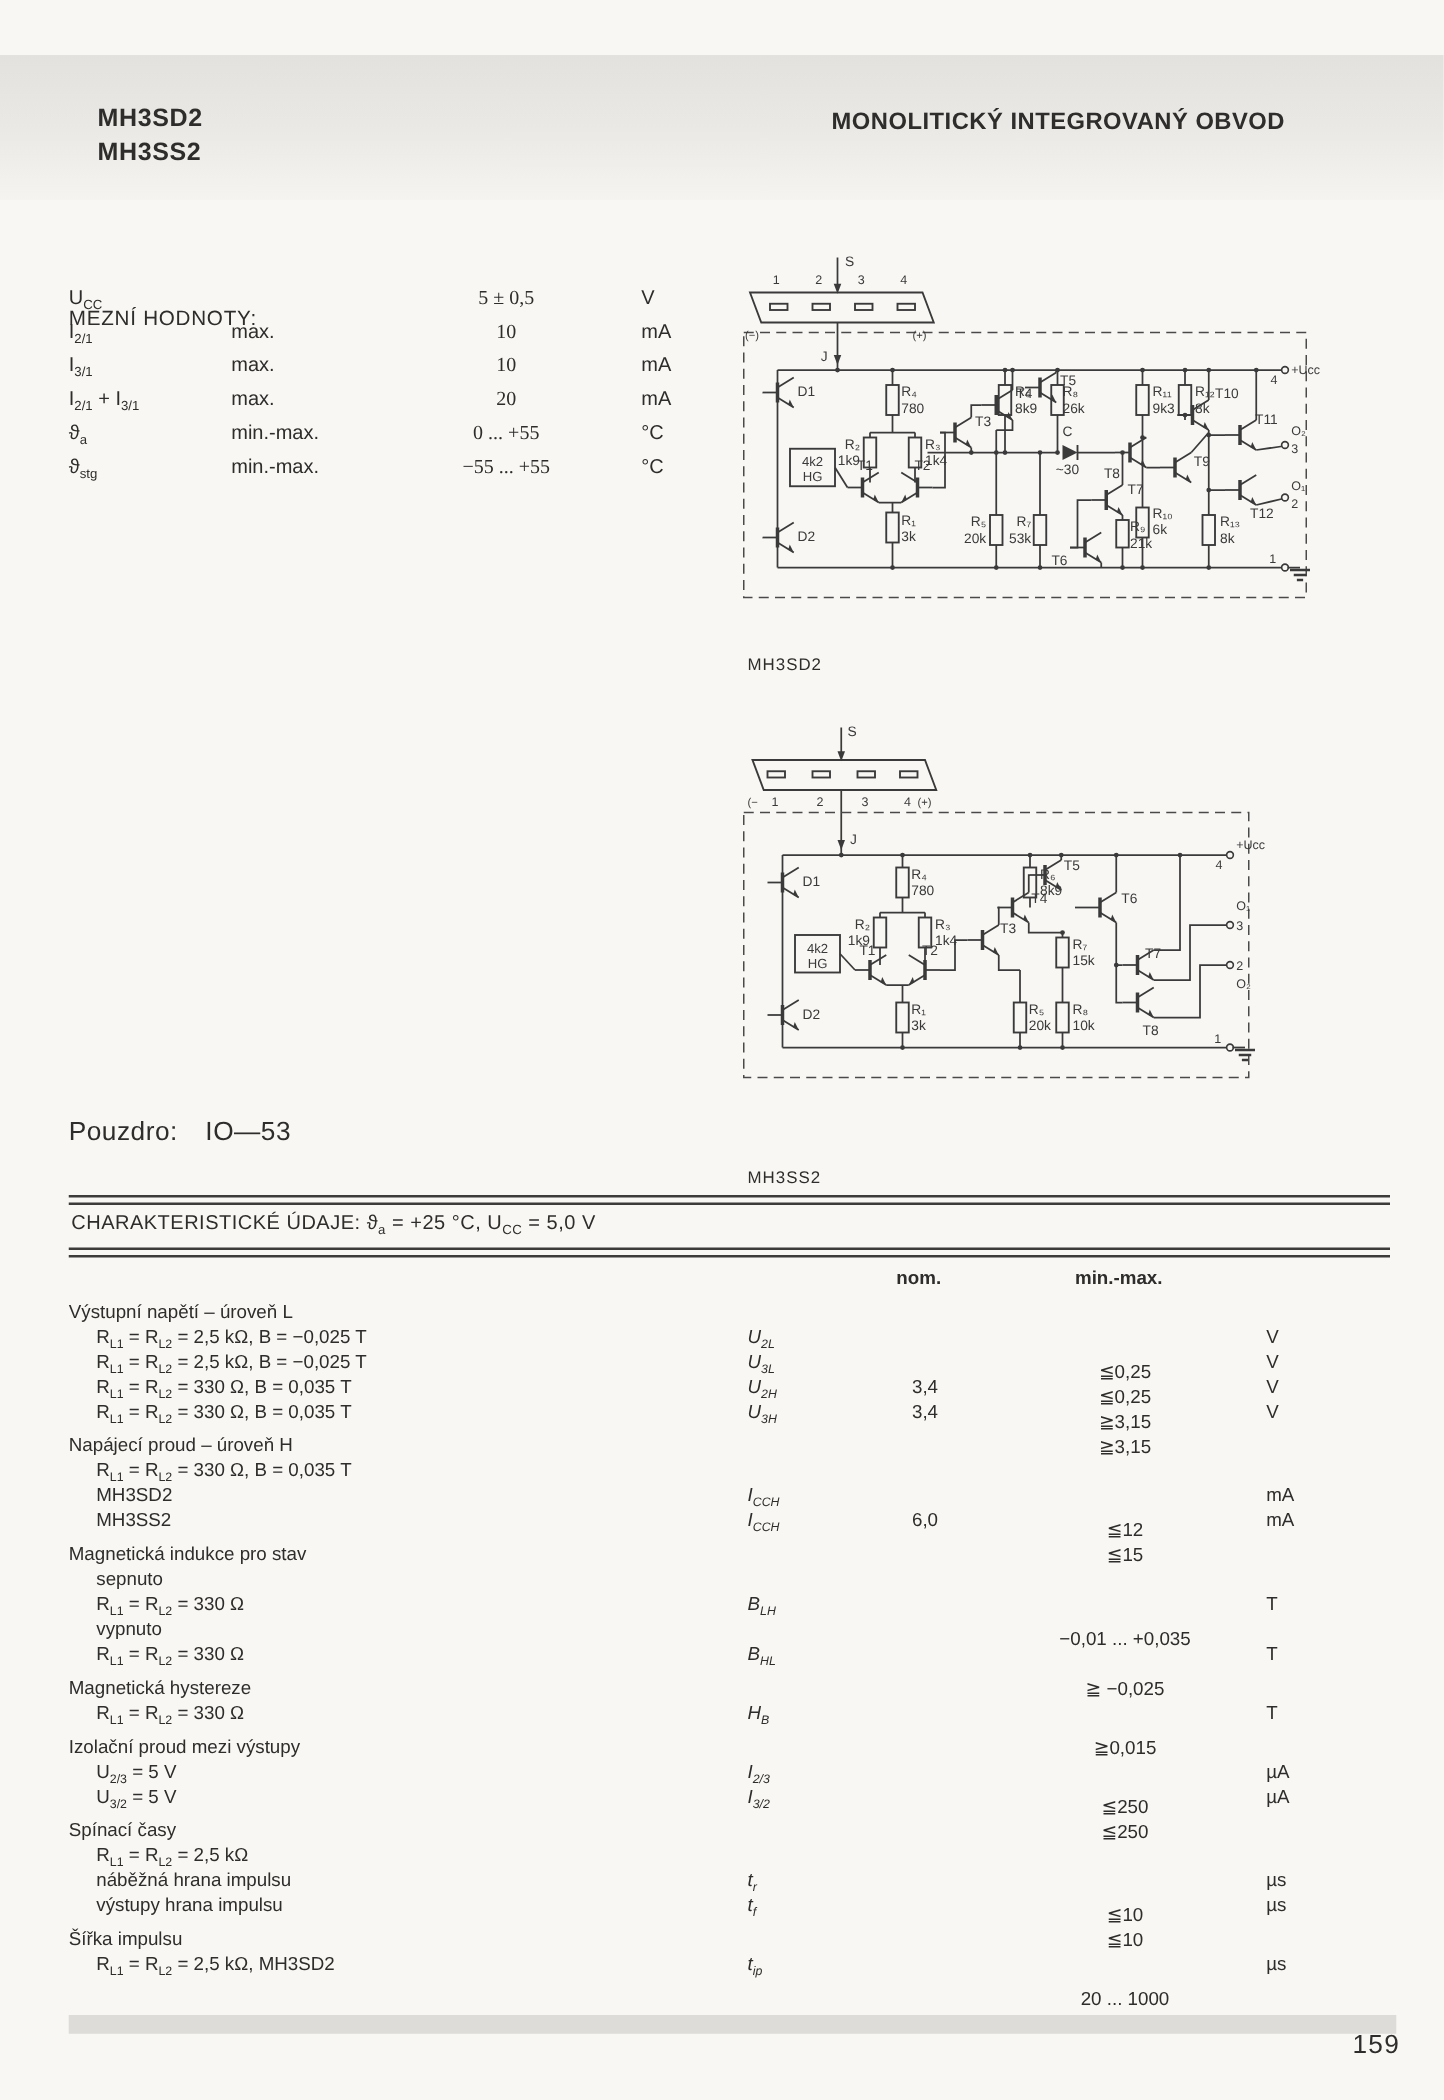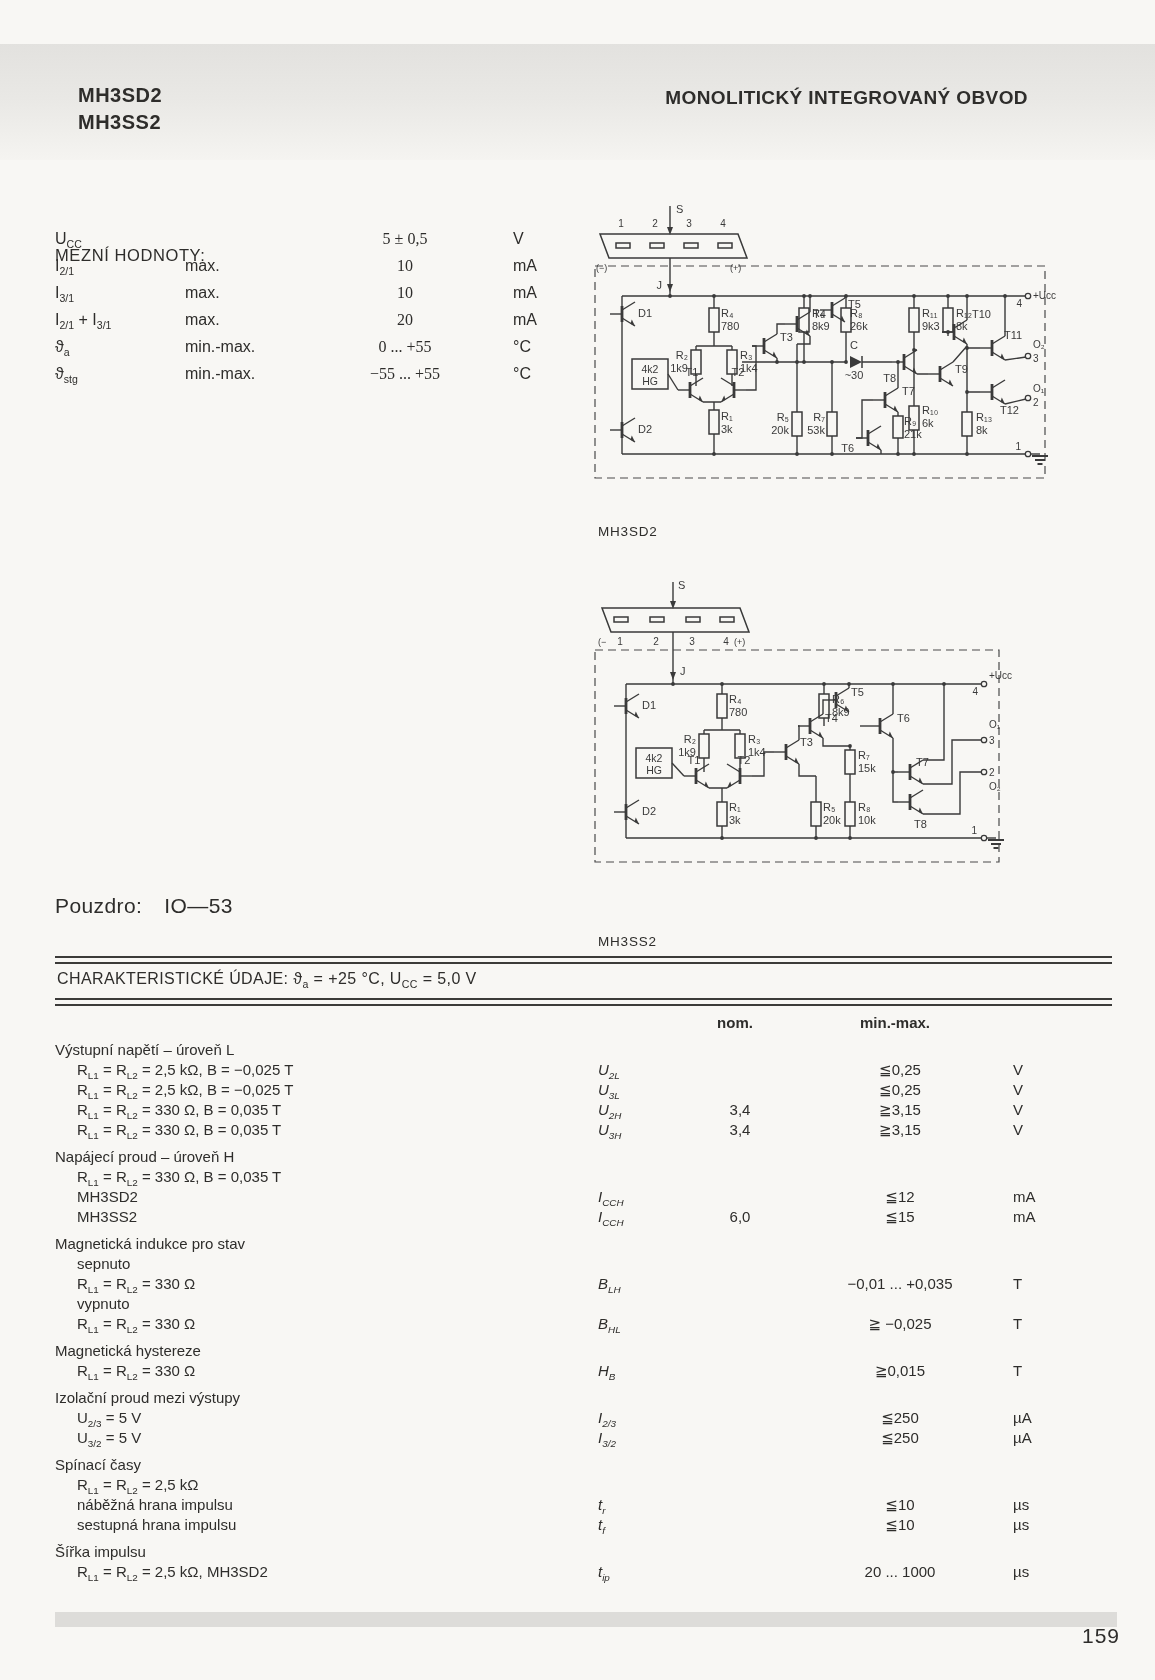--- a/index.html
+++ b/index.html
@@ -49,21 +49,21 @@
   .col-nom{left:645px;width:180px;}
   .col-mm{left:800px;width:190px;}
   #char-rows{left:55px;top:1040px;width:1062px;font-size:15px;}
   .cr-head{line-height:20px;margin-top:7px;white-space:nowrap;}
   .cr-head:first-child{margin-top:0;}
   .cr-row{position:relative;height:20px;line-height:20px;}
   .cr-row span{position:absolute;white-space:nowrap;}
   .c-desc{left:22px;}
   .c-sym{left:543px;font-style:italic;}
   .c-nom{left:640px;width:90px;text-align:center;}
-  .c-mm{left:740px;width:210px;text-align:center;}
+  .c-mm{left:740px;width:210px;text-align:center;margin-top:28px;}
   .c-unit{left:958px;}
   .pagenum{left:1082px;top:1624px;font-size:21px;letter-spacing:1px;}
 </style>
 </head>
 <body>
 
 <div class="abs scan-band"></div>
 <div class="abs scan-strip"></div>
 
 <div class="abs parts">
@@ -519,21 +519,21 @@
     <div class="cr-row">
       <span class="c-desc">R<sub>L1</sub> = R<sub>L2</sub> = 2,5 kΩ</span>
     </div>
     <div class="cr-row">
       <span class="c-desc">náběžná hrana impulsu</span>
       <span class="c-sym">t<sub>r</sub></span>
       <span class="c-mm">≦10</span>
       <span class="c-unit">µs</span>
     </div>
     <div class="cr-row">
-      <span class="c-desc">sestupná hrana impulsu</span>
+      <span class="c-desc">výstupy hrana impulsu</span>
       <span class="c-sym">t<sub>f</sub></span>
       <span class="c-mm">≦10</span>
       <span class="c-unit">µs</span>
     </div>
     <div class="cr-head">Šířka impulsu</div>
     <div class="cr-row">
       <span class="c-desc">R<sub>L1</sub> = R<sub>L2</sub> = 2,5 kΩ, MH3SD2</span>
       <span class="c-sym">t<sub>ip</sub></span>
       <span class="c-mm">20 ... 1000</span>
       <span class="c-unit">µs</span>

